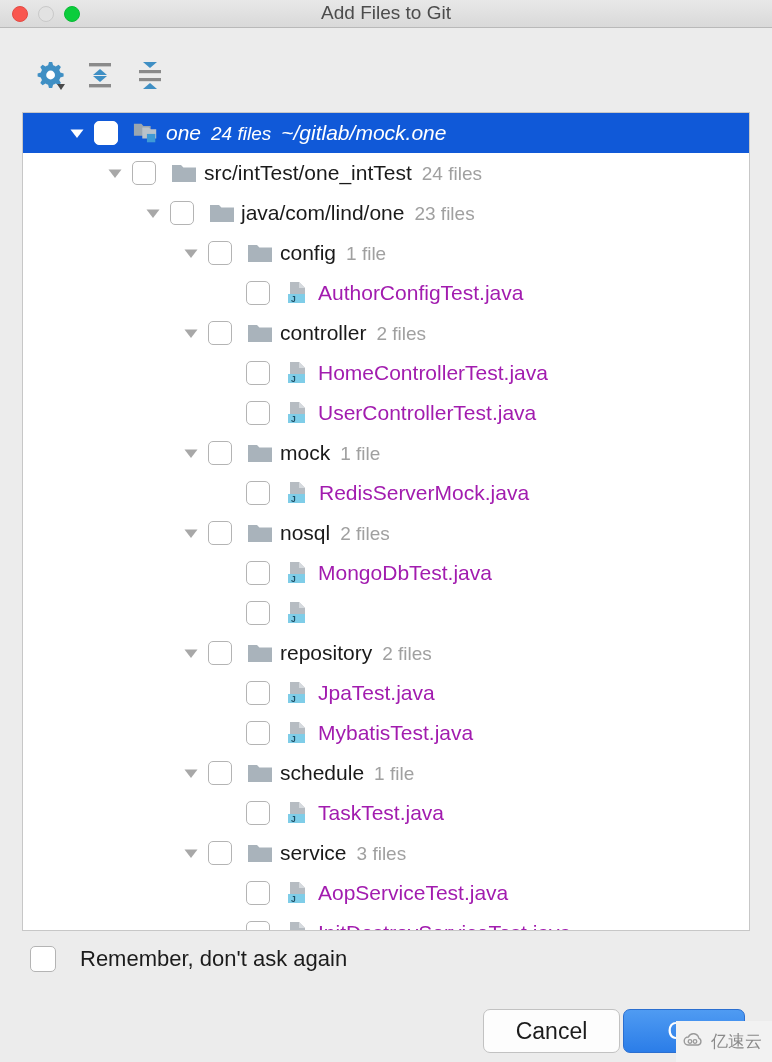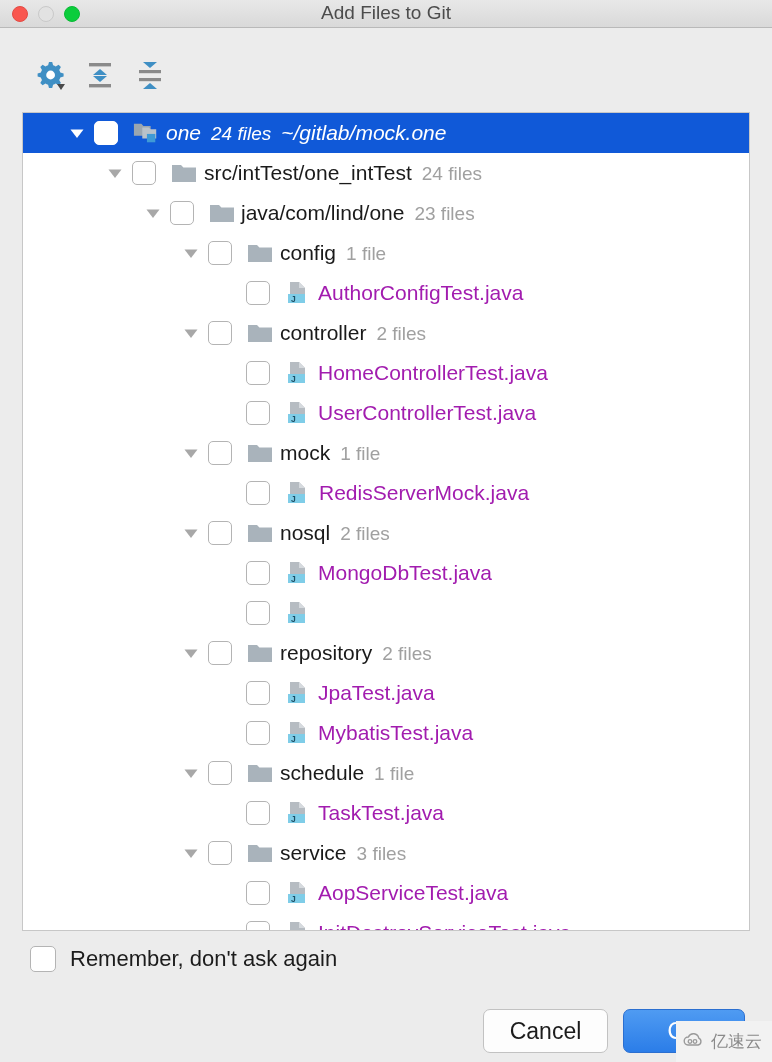--- a/index.html
+++ b/index.html
@@ -134,21 +134,21 @@
   .row.selected .name,
   .row.selected .count,
   .row.selected .path { color: #ffffff; }
 
   
   .remember {
     position: absolute;
     left: 30px; top: 946px;
     display: flex;
     align-items: center;
-    gap: 14px;
+    gap: 24px;
   }
   .remember .cb {
     width: 26px; height: 26px;
     border: 1px solid #b4b4b4;
     border-radius: 5px;
     background: #fff;
     box-sizing: border-box;
   }
   .remember .lbl {
     font-size: 22px;
@@ -160,21 +160,21 @@
     top: 1009px;
     height: 44px;
     border-radius: 7px;
     box-sizing: border-box;
     font-size: 23px;
     display: flex;
     align-items: center;
     justify-content: center;
   }
   .btn-cancel {
-    left: 483px; width: 125px;
+    left: 483px; width: 137px;
     background: #fdfdfd;
     border: 1px solid #c2c2c2;
     color: #1c1c1c;
   }
   .btn-ok {
     left: 623px; width: 122px;
     background: linear-gradient(to bottom, #4f9bf2, #2b7de8);
     border: 1px solid #2b6fd0;
     color: #ffffff;
   }

